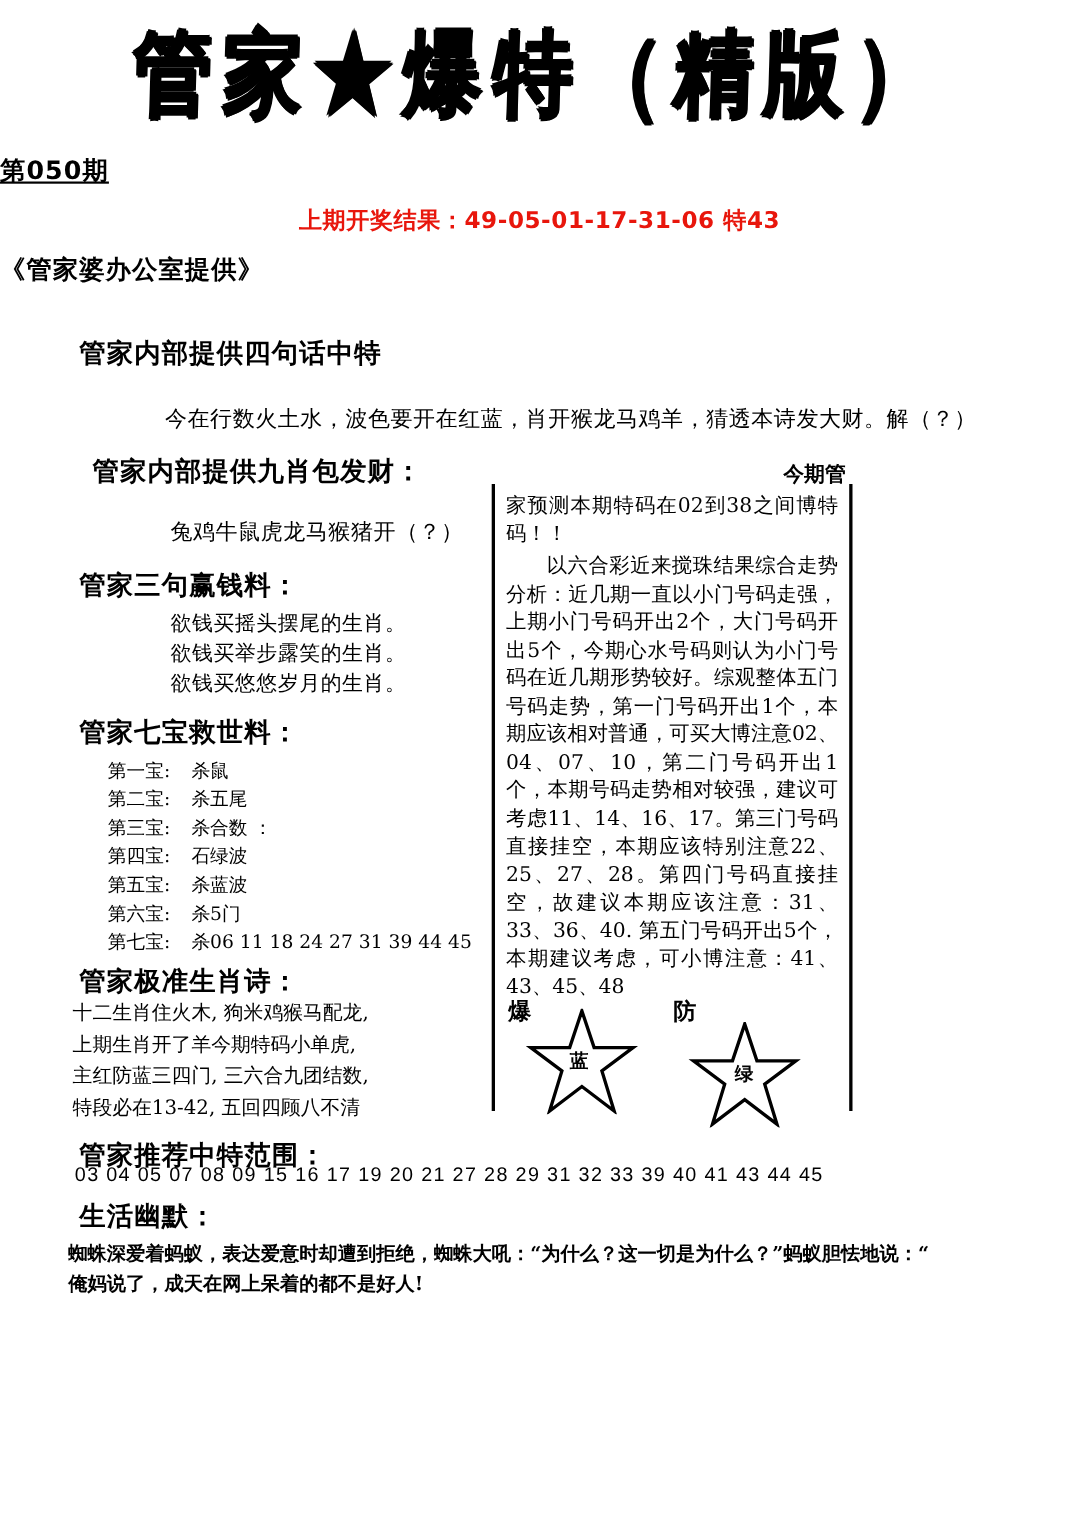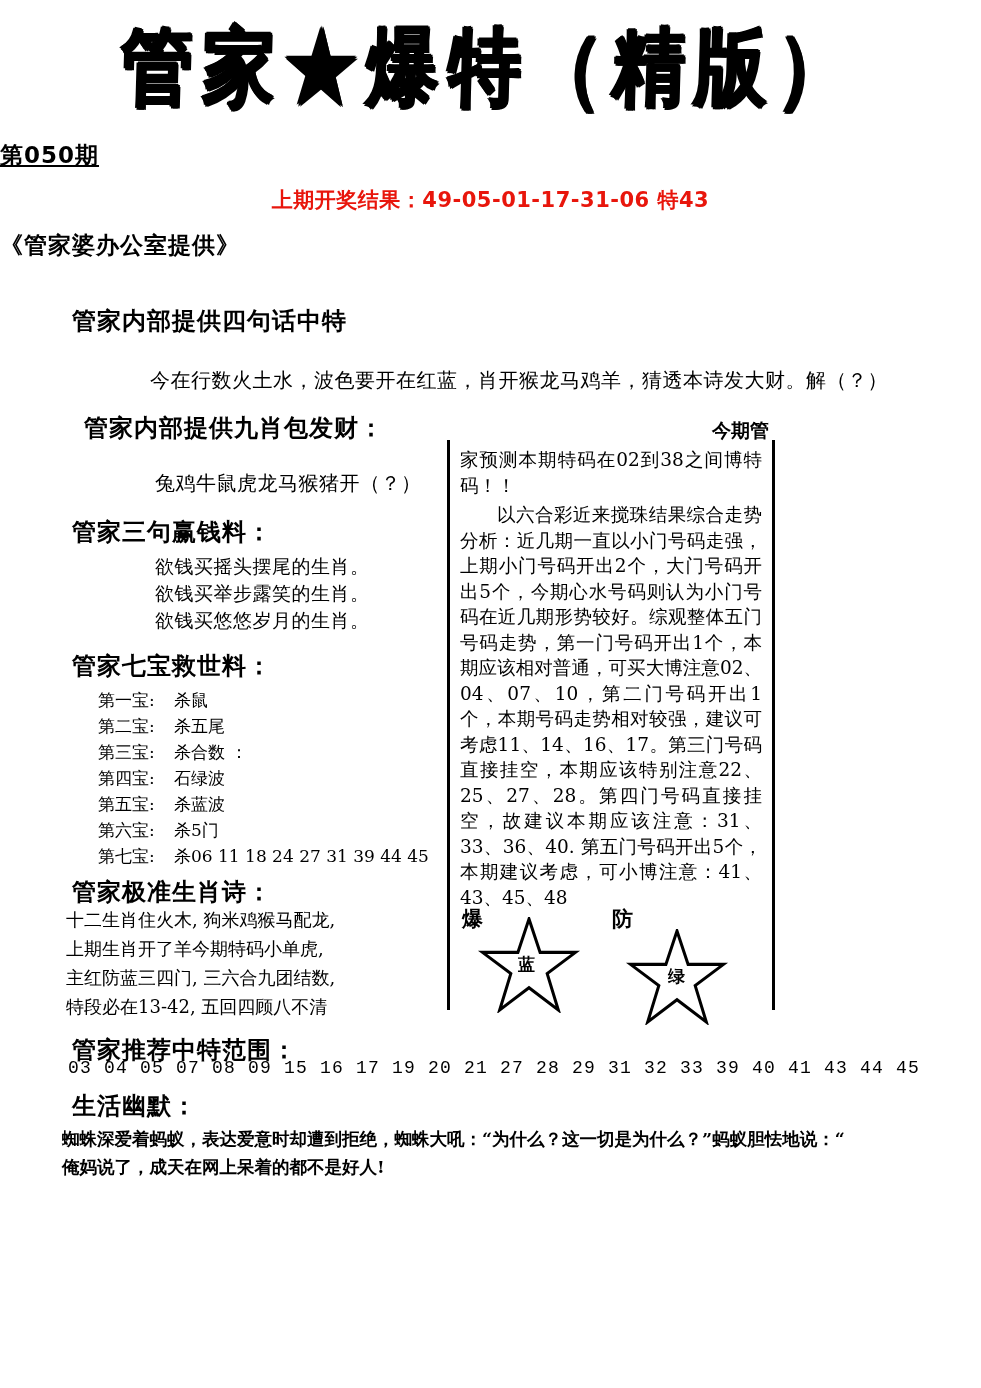--- a/index.html
+++ b/index.html
@@ -138,21 +138,21 @@
   #zp-line-0 { top: 908px; }
   #zp-line-1 { top: 937px; }
   #zp-line-2 { top: 966px; }
   #zp-line-3 { top: 995px; }
 
   #range-head { left: 72px; top: 1034px; text-align: center; }
   #range-numbers {
     position: absolute;
     left: 68px;
     top: 1058px;
-    font-family: Liberation Mono, monospace;
+    font-family: Liberation Sans, sans-serif;
     font-size: 18px;
     letter-spacing: 1.2px;
     white-space: nowrap;
   }
   #humor-head { left: 72px; top: 1090px; }
   .humor-line {
     position: absolute;
     left: 62px;
     font-family: "DejaVu Serif", "Liberation Serif", serif;
     font-size: 17.5px;

